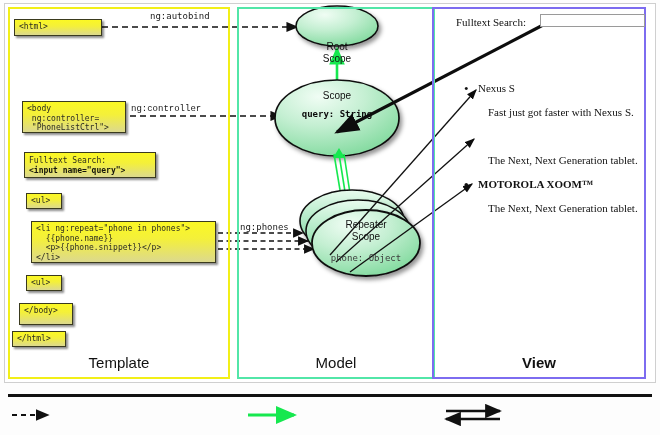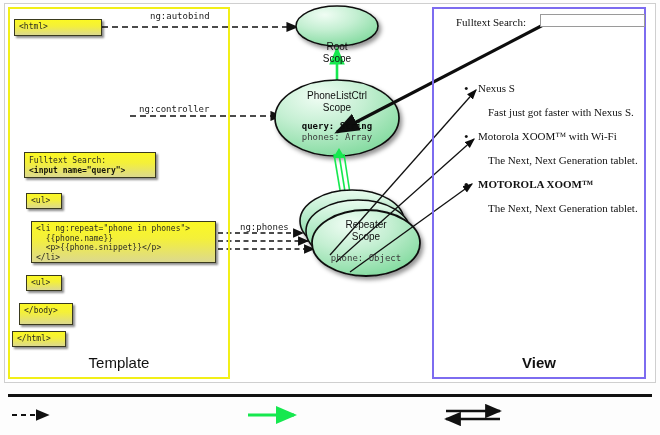--- a/index.html
+++ b/index.html
@@ -158,75 +158,78 @@
     </g>
     <g>
       <line x1="446" y1="411" x2="500" y2="411" stroke="#111" stroke-width="2.4" marker-end="url(#arrB)"></line>
       <line x1="500" y1="419" x2="446" y2="419" stroke="#111" stroke-width="2.4" marker-end="url(#arrB)"></line>
     </g>
   </svg>
 
   <div class="col col-template">
     <div class="col-label">Template</div>
   </div>
+  <div class="col col-model">
+    <div class="col-label">Model</div>
+  </div>
   <div class="col col-view">
     <div class="col-label">View</div>
   </div>
 
   <div class="ybox" style="left:14px;top:19px;width:88px;height:17px;">&lt;html&gt;</div>
 
+  <div class="ybox" style="left:22px;top:101px;width:104px;height:32px;">&lt;body
+ ng:controller=
+ "PhoneListCtrl"&gt;</div>
 
   <div class="ybox" style="left:24px;top:152px;width:132px;height:26px;padding-top:3px;"><span>Fulltext Search:</span>
 <b>&lt;input name="query"&gt;</b></div>
 
   <div class="ybox" style="left:26px;top:193px;width:36px;height:16px;">&lt;ul&gt;</div>
 
   <div class="ybox" style="left:31px;top:221px;width:185px;height:42px;">&lt;li ng:repeat="phone in phones"&gt;
   {{phone.name}}
   &lt;p&gt;{{phone.snippet}}&lt;/p&gt;
 &lt;/li&gt;</div>
 
   <div class="ybox" style="left:26px;top:275px;width:36px;height:16px;">&lt;ul&gt;</div>
 
   <div class="ybox" style="left:19px;top:303px;width:54px;height:22px;">&lt;/body&gt;</div>
 
   <div class="ybox" style="left:12px;top:331px;width:54px;height:16px;">&lt;/html&gt;</div>
 
   <div class="edge-label" style="left:150px;top:11px;">ng:autobind</div>
-  <div class="edge-label" style="left:139px;top:104px;">ng:controller</div>
+  <div class="edge-label" style="left:131px;top:104px;font-family:Liberation Mono, monospace;">ng:controller</div>
   <div class="edge-label" style="left:240px;top:222px;">ng:phones</div>
 
   <div class="scope-text" style="left:297px;top:13px;width:80px;margin-top:28px;">
     <div>Root</div>
     <div>Scope</div>
   </div>
 
   <div class="scope-text" style="left:277px;top:90px;width:120px;">
-    <div>PhoneListCtrl</div>
     <div>Scope</div>
     <div class="scope-mono" style="margin-top:7px;">
       <b>query: String</b>
     </div>
-    <div class="scope-mono">phones: Array</div>
   </div>
 
   <div class="scope-text" style="left:306px;top:219px;width:120px;">
     <div>Repeater</div>
     <div>Scope</div>
     <div class="scope-mono" style="margin-top:10px;">phone: Object</div>
   </div>
 
   <div class="view-inner">
     <div class="view-row search-label">Fulltext Search:</div>
     <input class="search-box" type="text" value="" style="">
 
     <div class="bullet" style="top:68px;">Nexus S</div>
     <div class="desc" style="top:92px;">Fast just got faster with Nexus S.</div>
 
-    <div class="bullet" style="top:116px;">Motorola XOOM™  with Wi-Fi</div>
     <div class="desc" style="top:140px;">The Next, Next Generation tablet.</div>
 
     <div class="bullet bold-item" style="top:164px;">MOTOROLA XOOM™</div>
     <div class="desc" style="top:188px;">The Next, Next Generation tablet.</div>
   </div>
 
   <div class="legend">
     <div class="legend-sep"></div>
 
   </div>

